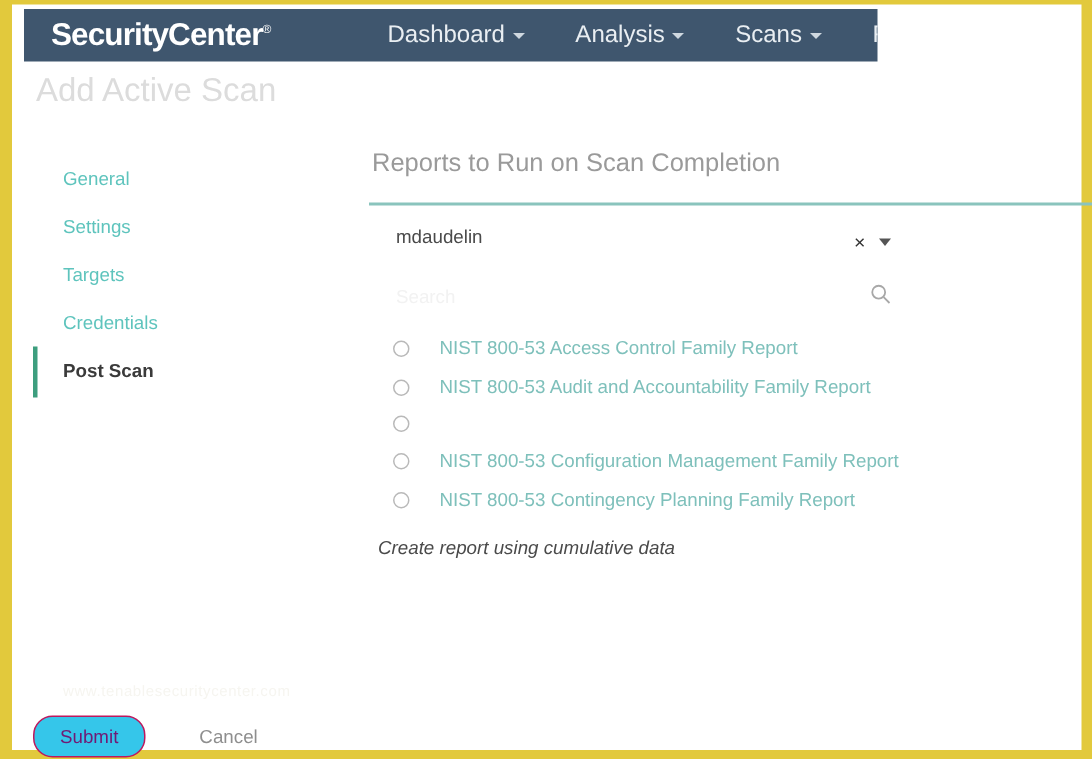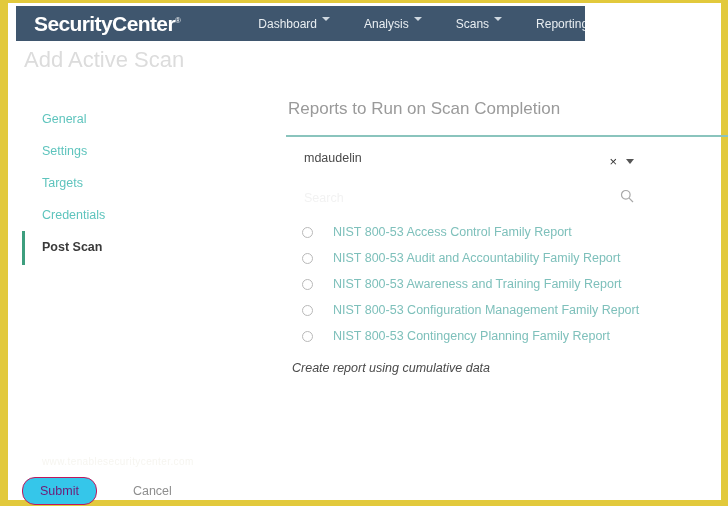--- a/index.html
+++ b/index.html
@@ -57,25 +57,25 @@
     font-weight: normal;
   }
   .nav {
     display: flex;
     align-items: center;
     margin-left: 78px;
     gap: 34px;
   }
   .nav-item {
     color: #e9eef2;
-    font-size: 12px;
-    white-space: nowrap;
-    cursor: pointer;
-    display: flex;
-    align-items: flex-start;
+    font-size: 16px;
+    white-space: nowrap;
+    cursor: pointer;
+    display: flex;
+    align-items: center;
     gap: 5px;
   }
   .caret {
     display: inline-block;
     width: 0;
     height: 0;
     border-left: 4px solid transparent;
     border-right: 4px solid transparent;
     border-top: 4px solid #cfd8e0;
   }
@@ -118,21 +118,20 @@
     width: 3px;
     background: #3d9e7e;
   }
 
   
   .main {
     position: absolute;
     left: 238px;
     top: 96px;
     right: 7px;
-    margin-left: 40px;
   }
   .section-heading {
     font-size: 17px;
     color: #9a9a9a;
     padding: 0 0 16px 2px;
     white-space: nowrap;
   }
   .heading-rule {
     height: 2px;
     background: #8ac4bd;
@@ -365,21 +364,20 @@
       <div class="report-item">
         <span class="radio"></span>
         <span class="report-label">NIST 800-53 Access Control Family Report</span>
       </div>
       <div class="report-item">
         <span class="radio"></span>
         <span class="report-label">NIST 800-53 Audit and Accountability Family Report</span>
       </div>
       <div class="report-item">
         <span class="radio"></span>
-        <span class="report-label">NIST 800-53 Awareness and Training Family Report</span>
       </div>
       <div class="report-item">
         <span class="radio"></span>
         <span class="report-label">NIST 800-53 Configuration Management Family Report</span>
       </div>
       <div class="report-item">
         <span class="radio"></span>
         <span class="report-label">NIST 800-53 Contingency Planning Family Report</span>
       </div>
     </div>

